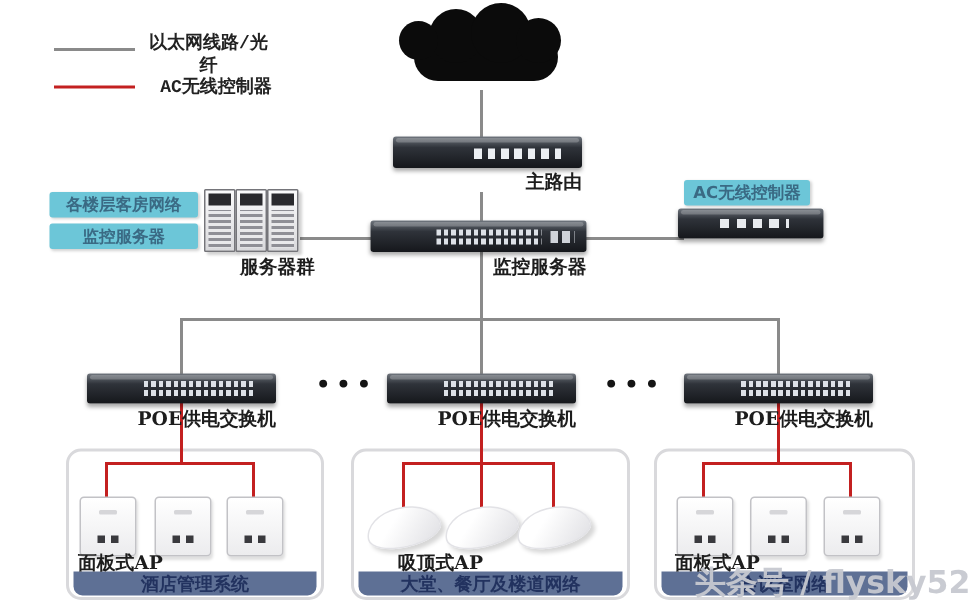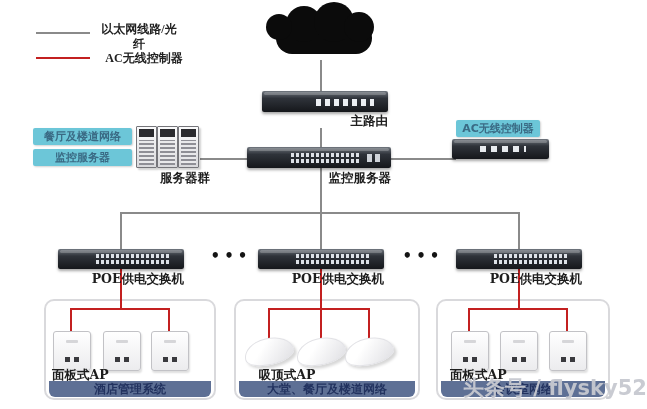--- a/index.html
+++ b/index.html
@@ -3,21 +3,21 @@
 <meta charset="utf-8">
 <style>
   html,body{margin:0;padding:0;background:#fff;}
   #stage{position:relative;width:647px;height:409px;background:#fff;overflow:hidden;
          font-family:"DejaVu Sans","Liberation Sans",sans-serif;}
   .hline{position:absolute;height:2px;background:#8a8a8a;}
   .vline{position:absolute;width:2px;background:#8a8a8a;}
   .red{background:#c32020;}
   .lbl{position:absolute;font-family:"DejaVu Serif","Liberation Serif",serif;
        font-size:12.5px;font-weight:600;color:#1d1d1d;text-align:right;white-space:nowrap;}
-  .legend-txt{position:absolute;font-family:Liberation Serif, serif;
+  .legend-txt{position:absolute;font-family:Liberation Mono, monospace;
        font-size:12px;font-weight:600;color:#222;text-align:center;line-height:1.25;}
   .tag{position:absolute;background:#6cc6d8;color:#3a6a84;font-size:11px;font-weight:600;
        text-align:center;line-height:17px;height:17px;border-radius:2px;
        box-shadow:1px 1px 2px rgba(0,0,0,.18);font-family:"DejaVu Sans","Liberation Sans",sans-serif;}
   .device{position:absolute;background:linear-gradient(180deg,#70767e 0%,#2f333a 35%,#15171b 100%);
        border-radius:2px;box-shadow:0 2px 3px rgba(0,0,0,.35);}
   .device::before{content:'';position:absolute;left:2px;right:2px;top:1px;height:3px;
        background:rgba(255,255,255,.22);border-radius:2px;}
   .ports{position:absolute;background:repeating-linear-gradient(90deg,#dde1e7 0 3px,rgba(0,0,0,0) 3px 5px);}
   .server{position:absolute;width:19px;height:40px;background:linear-gradient(#fbfbfc,#d9d9dc);
@@ -112,21 +112,21 @@
     <div class="ports" style="right:8px;top:7px;width:16px;height:8px;background:repeating-linear-gradient(90deg,#cfd3d9 0 5px,rgba(0,0,0,0) 5px 8px);"></div>
   </div>
   <div class="lbl" style="left:247px;top:170px;width:144px;">监控服务器</div>
 
   <div>
     <div class="server" style="left:136px;top:126px;"></div>
     <div class="server" style="left:157px;top:126px;"></div>
     <div class="server" style="left:178px;top:126px;"></div>
   </div>
   <div class="lbl" style="left:126px;top:170px;width:84px;">服务器群</div>
-  <div class="tag" style="left:33px;top:128px;width:99px;">餐厅及楼道网络</div>
+  <div class="tag" style="left:33px;top:128px;width:99px;">各楼层客房网络</div>
   <div class="tag" style="left:33px;top:149px;width:99px;">监控服务器</div>
 
   <div class="tag" style="left:456px;top:120px;width:84px;">AC无线控制器</div>
   <div class="device" style="left:452px;top:139px;width:97px;height:20px;">
     <div class="ports" style="left:28px;top:7px;width:46px;height:6px;background:repeating-linear-gradient(90deg,#e8ebef 0 6px,rgba(0,0,0,0) 6px 11px);"></div>
   </div>
 
   <div class="device" style="left:58px;top:249px;width:126px;height:20px;">
     <div class="ports" style="left:38px;right:14px;top:5px;height:4px;"></div>
     <div class="ports" style="left:38px;right:14px;top:11px;height:4px;"></div>
@@ -153,21 +153,21 @@
     <div class="panel-ap" style="left:103px;top:331px;"></div>
     <div class="panel-ap" style="left:151px;top:331px;"></div>
   </div>
   <div class="lbl" style="left:52px;top:367px;width:70px;text-align:left;">面板式AP</div>
 
   <div>
     <div class="ceiling-ap" style="left:244px;top:338px;"></div>
     <div class="ceiling-ap" style="left:296px;top:338px;"></div>
     <div class="ceiling-ap" style="left:344px;top:338px;"></div>
   </div>
-  <div class="lbl" style="left:252px;top:367px;width:70px;text-align:center;">吸顶式AP</div>
+  <div class="lbl" style="left:252px;top:367px;width:70px;text-align:right;">吸顶式AP</div>
 
   <div>
     <div class="panel-ap" style="left:451px;top:331px;"></div>
     <div class="panel-ap" style="left:500px;top:331px;"></div>
     <div class="panel-ap" style="left:549px;top:331px;"></div>
   </div>
   <div class="lbl" style="left:450px;top:367px;width:70px;text-align:left;">面板式AP</div>
 
   <div class="watermark" style="left:463px;top:374px;">头条号 / flysky520</div>
 

